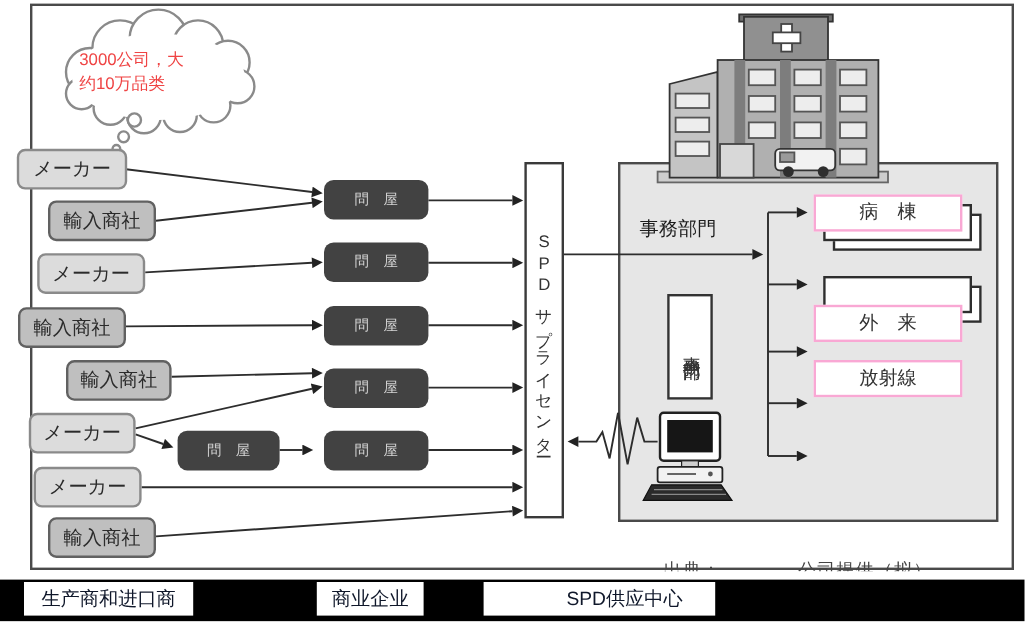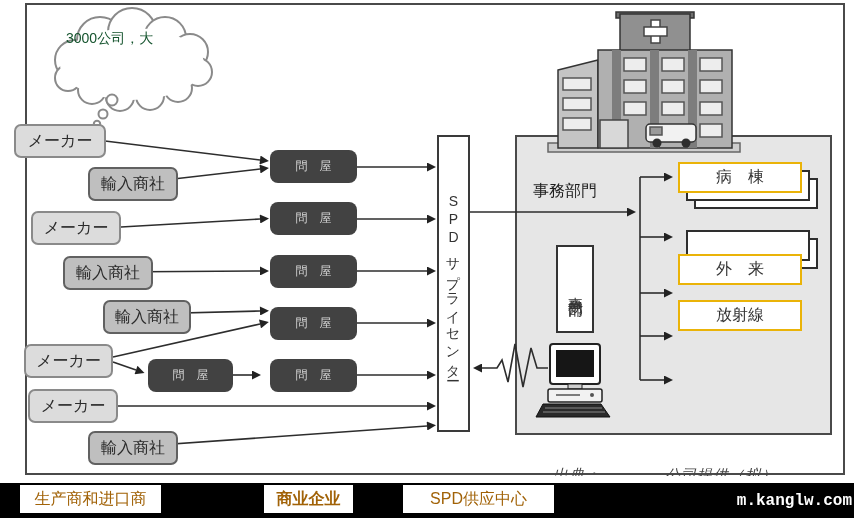--- a/index.html
+++ b/index.html
@@ -5,36 +5,36 @@
   html,body{margin:0;padding:0;background:#fff;}
   .stage{position:relative;width:854px;height:518px;background:#fff;overflow:hidden;
          font-family:"Liberation Sans","DejaVu Sans",sans-serif;color:#222;}
   .frame{position:absolute;left:25px;top:3px;width:816px;height:468px;border:2px solid #4a4a4a;background:#fff;}
   .panel{position:absolute;left:515px;top:135px;width:317px;height:300px;background:#e6e6e6;border:2px solid #4a4a4a;box-sizing:border-box;}
   svg.wires{position:absolute;left:0;top:0;width:854px;height:518px;pointer-events:none;}
   .box{position:absolute;box-sizing:border-box;display:flex;align-items:center;justify-content:center;
        font-size:16px;color:#2b2b2b;}
   .lbox{border-radius:7px;border:2px solid #7a7a7a;height:34px;text-align:right;}
   .maker{background:#dcdcdc;border-color:#8a8a8a;}
-  .importer{background:#bfbfbf;border-color:#616161;margin-left:48px;}
+  .importer{background:#bfbfbf;border-color:#616161;}
   .whole{background:#424242;border-radius:8px;color:#d6d6d6;height:33px;font-size:12px;}
   .spdbar{position:absolute;left:437px;top:135px;width:33px;height:297px;background:#fff;border:2px solid #3a3a3a;
           box-sizing:border-box;display:flex;align-items:center;justify-content:center;}
   .vtext{writing-mode:vertical-rl;text-orientation:upright;letter-spacing:2px;font-size:14px;color:#333;}
-  .dept{position:absolute;box-sizing:border-box;background:#fff;border:2px solid #eab308;width:124px;height:31px;
+  .dept{position:absolute;box-sizing:border-box;background:#fff;border:2px solid #f9a8d4;width:124px;height:31px;
         display:flex;align-items:center;justify-content:center;font-size:16px;color:#333;}
   .dept-shadow{position:absolute;box-sizing:border-box;background:#fff;border:2px solid #2e2e2e;width:124px;height:31px;}
   .admin{position:absolute;left:556px;top:245px;width:38px;height:88px;background:#fff;border:2px solid #333;
          box-sizing:border-box;display:flex;align-items:center;justify-content:center;}
   .labeltext{position:absolute;font-size:16px;color:#1d1d1d;}
-  .cloudtext{position:absolute;left:66px;top:29px;width:130px;font-size:14px;line-height:1.4;color:#14532d;}
-  .caption{position:absolute;left:553px;top:466px;width:282px;height:10px;overflow:hidden;font-size:15px;color:#444;letter-spacing:1px;font-style:italic;}
+  .cloudtext{position:absolute;left:66px;top:40px;width:130px;font-size:14px;line-height:1.4;color:#ef4444;}
+  .caption{position:absolute;left:553px;top:466px;width:282px;height:10px;overflow:hidden;font-size:15px;color:#444;letter-spacing:1px;}
   .blackbar{position:absolute;left:0;top:483px;width:854px;height:35px;background:#000;}
   .legend-box{position:absolute;top:2px;height:28px;background:#fff;display:flex;align-items:center;justify-content:center;
-              font-size:16px;color:#a16207;}
+              font-size:16px;color:#0f172a;}
   .watermark{position:absolute;right:2px;top:9px;font-family:"Liberation Mono","DejaVu Sans Mono",monospace;
              font-weight:bold;font-size:16px;color:#fff;}
 </style>
 </head>
 <body>
 
 <div class="stage">
 
   <div class="frame"></div>
   <div class="panel"></div>
@@ -131,20 +131,21 @@
       <line x1="640" y1="237" x2="664" y2="237" marker-end="url(#ah)"></line>
       <line x1="640" y1="293" x2="664" y2="293" marker-end="url(#ah)"></line>
       <line x1="640" y1="336" x2="664" y2="336" marker-end="url(#ah)"></line>
       <line x1="640" y1="380" x2="664" y2="380" marker-end="url(#ah)"></line>
       <polyline points="548,368 537,368 531,348 523,387 515,344 508,382 502,360 497,368 482,368" marker-end="url(#ah)"></polyline>
     </g>
   </svg>
 
   <div class="cloudtext">
     <div>3000公司，大</div>
+    <div>约10万品类</div>
   </div>
 
   <div class="box lbox maker" style="left:14px;top:124px;width:92px;">メーカー</div>
   <div class="box lbox importer" style="left:40px;top:167px;width:90px;">輸入商社</div>
   <div class="box lbox maker" style="left:31px;top:211px;width:90px;">メーカー</div>
   <div class="box lbox importer" style="left:15px;top:256px;width:90px;">輸入商社</div>
   <div class="box lbox importer" style="left:55px;top:300px;width:88px;">輸入商社</div>
   <div class="box lbox maker" style="left:24px;top:344px;width:89px;">メーカー</div>
   <div class="box lbox maker" style="left:28px;top:389px;width:90px;">メーカー</div>
   <div class="box lbox importer" style="left:40px;top:431px;width:90px;">輸入商社</div>
@@ -172,18 +173,17 @@
   <div class="dept-shadow" style="left:694px;top:238px;"></div>
   <div class="dept-shadow" style="left:686px;top:230px;"></div>
   <div class="dept" style="left:678px;top:222px;margin-top:32px;">外　来</div>
 
   <div class="dept" style="left:678px;top:300px;">放射線</div>
 
   <div class="caption">出典：…………公司提供（拟）</div>
 
   <div class="blackbar">
     <div class="legend-box" style="left:20px;width:141px;">生产商和进口商</div>
-    <div class="legend-box" style="left:264px;width:89px;font-weight:bold;">商业企业</div>
-    <div class="legend-box" style="left:403px;width:151px;">SPD供应中心</div>
-    <div class="watermark">m.kanglw.com</div>
+    <div class="legend-box" style="left:264px;width:89px;">商业企业</div>
+    <div class="legend-box" style="left:403px;width:151px;padding-left:42px;">SPD供应中心</div>
   </div>
 
 </div>
 
 </body></html>

